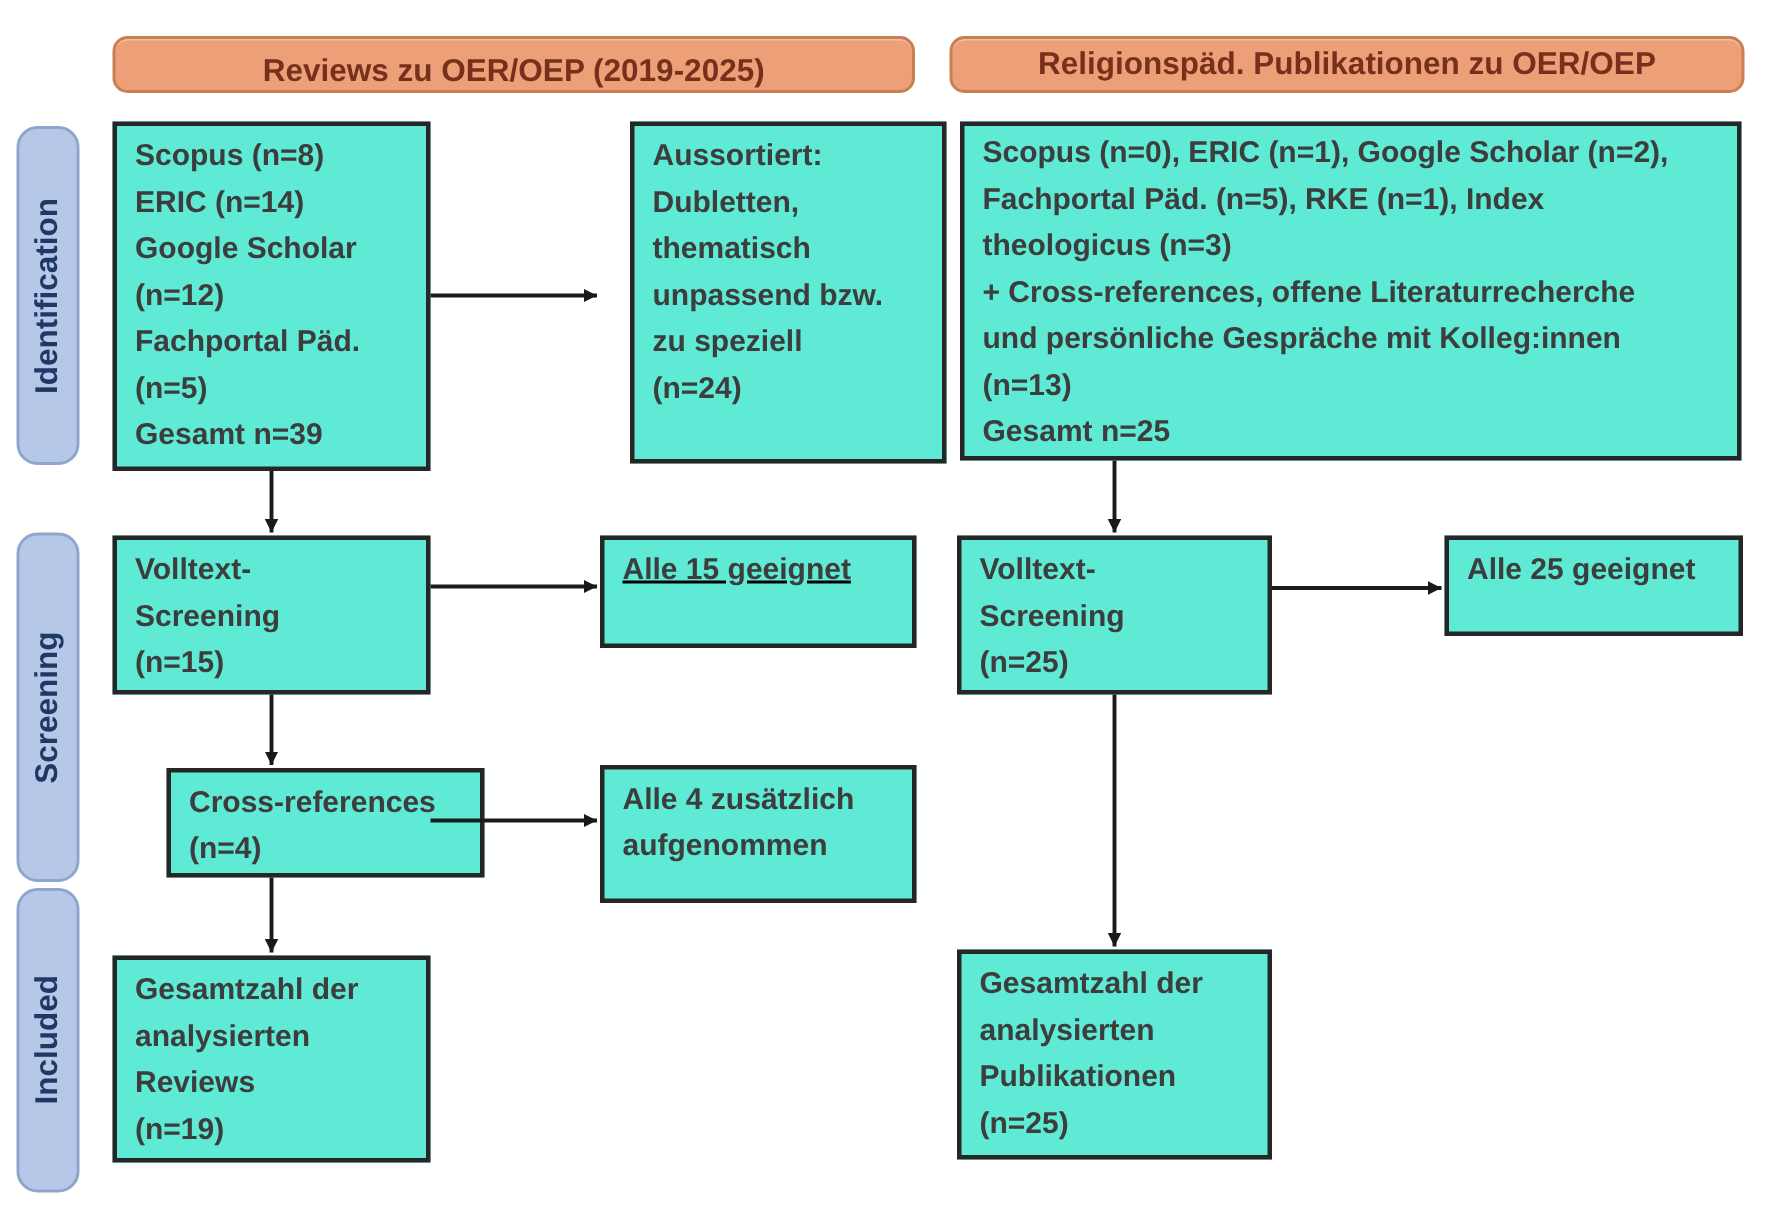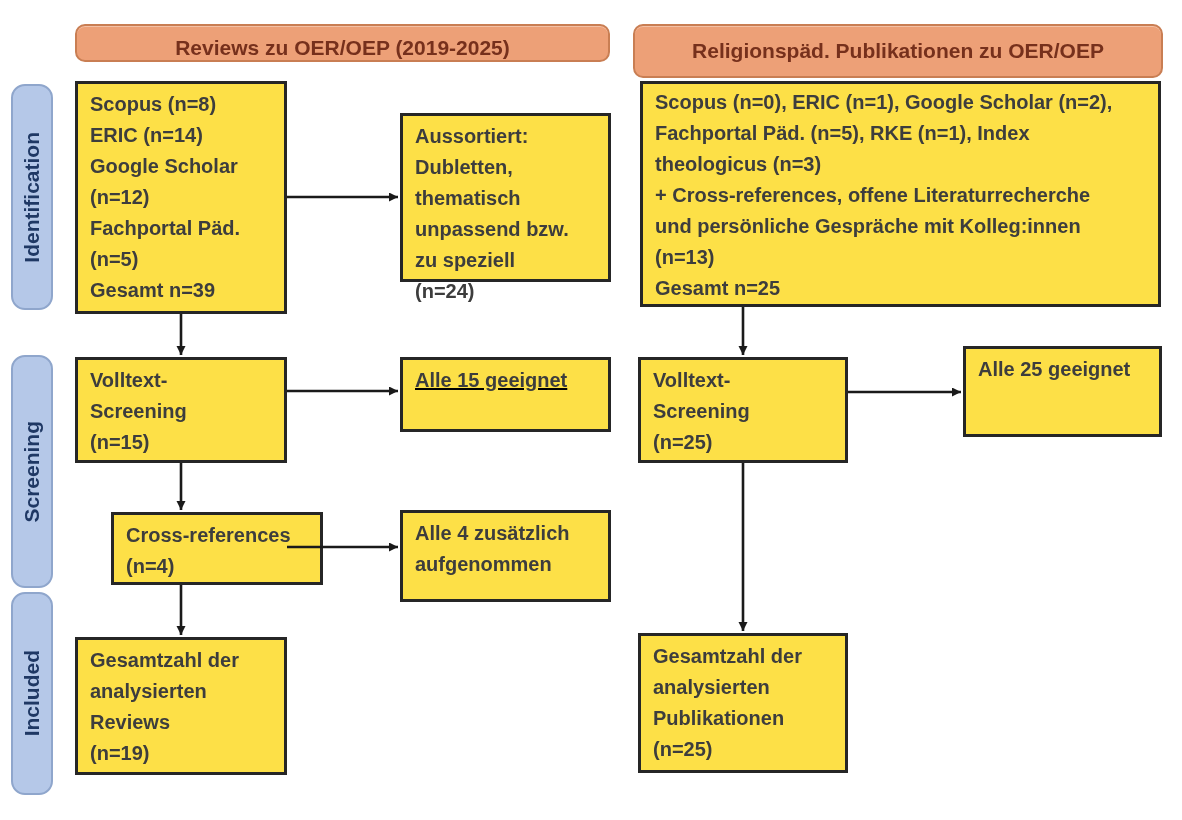--- a/index.html
+++ b/index.html
@@ -45,21 +45,21 @@
     writing-mode: vertical-rl;
     transform: rotate(180deg);
     color: #1F3864;
     font-size: 21px;
     font-weight: 700;
     white-space: nowrap;
   }
 
   
   .fbox {
-    background: #fde047;
+    background: #5eead4;
     border: 3px solid #262626;
     padding: 5px 8px 4px 12px;
   }
   .fbox .fbox-text {
     display: block;
     white-space: pre-line;
     color: #3D3D3D;
     font-size: 20px;
     line-height: 31px;
     font-weight: 600;
@@ -68,21 +68,21 @@
   svg.arrows { position: absolute; left: 0; top: 0; pointer-events: none; }
 </style>
 </head>
 <body>
 
 <div class="canvas">
 
   <div class="abs col-header" style="left:75px; top:24px; width:535px; height:38px;align-items:flex-end;">
     <span>Reviews zu OER/OEP (2019-2025)</span>
   </div>
-  <div class="abs col-header" style="left:633px; top:24px; width:530px; height:54px;">
+  <div class="abs col-header" style="left:633px; top:24px; width:530px; height:38px;">
     <span>Religionspäd. Publikationen zu OER/OEP</span>
   </div>
 
   <div class="abs stage" style="left:11px; top:84px; width:42px; height:226px;">
     <span class="stage-text">Identification</span>
   </div>
   <div class="abs stage" style="left:11px; top:355px; width:42px; height:233px;">
     <span class="stage-text">Screening</span>
   </div>
   <div class="abs stage" style="left:11px; top:592px; width:42px; height:203px;">
@@ -91,21 +91,21 @@
 
   <div class="abs fbox" style="left:75px; top:81px; width:212px; height:233px;">
     <span class="fbox-text">Scopus (n=8)
 ERIC (n=14)
 Google Scholar
 (n=12)
 Fachportal Päd.
 (n=5)
 Gesamt n=39</span>
   </div>
-  <div class="abs fbox" style="left:400px; top:81px; width:211px; height:169px;margin-top:32px;">
+  <div class="abs fbox" style="left:420px; top:81px; width:211px; height:228px;">
     <span class="fbox-text">Aussortiert:
 Dubletten,
 thematisch
 unpassend bzw.
 zu speziell
 (n=24)</span>
   </div>
   <div class="abs fbox" style="left:640px; top:81px; width:521px; height:226px; padding-top:3px;">
     <span class="fbox-text">Scopus (n=0), ERIC (n=1), Google Scholar (n=2),
 Fachportal Päd. (n=5), RKE (n=1), Index
@@ -122,21 +122,21 @@
 (n=15)</span>
   </div>
   <div class="abs fbox" style="left:400px; top:357px; width:211px; height:75px;text-decoration:underline;">
     <span class="fbox-text">Alle 15 geeignet</span>
   </div>
   <div class="abs fbox" style="left:638px; top:357px; width:210px; height:106px;">
     <span class="fbox-text">Volltext-
 Screening
 (n=25)</span>
   </div>
-  <div class="abs fbox" style="left:963px; top:346px; width:199px; height:91px;">
+  <div class="abs fbox" style="left:963px; top:357px; width:199px; height:67px;">
     <span class="fbox-text">Alle 25 geeignet</span>
   </div>
   <div class="abs fbox" style="left:75px; top:512px; width:212px; height:73px;margin-left:36px;">
     <span class="fbox-text">Cross-references
 (n=4)</span>
   </div>
   <div class="abs fbox" style="left:400px; top:510px; width:211px; height:92px;">
     <span class="fbox-text">Alle 4 zusätzlich
 aufgenommen</span>
   </div>

